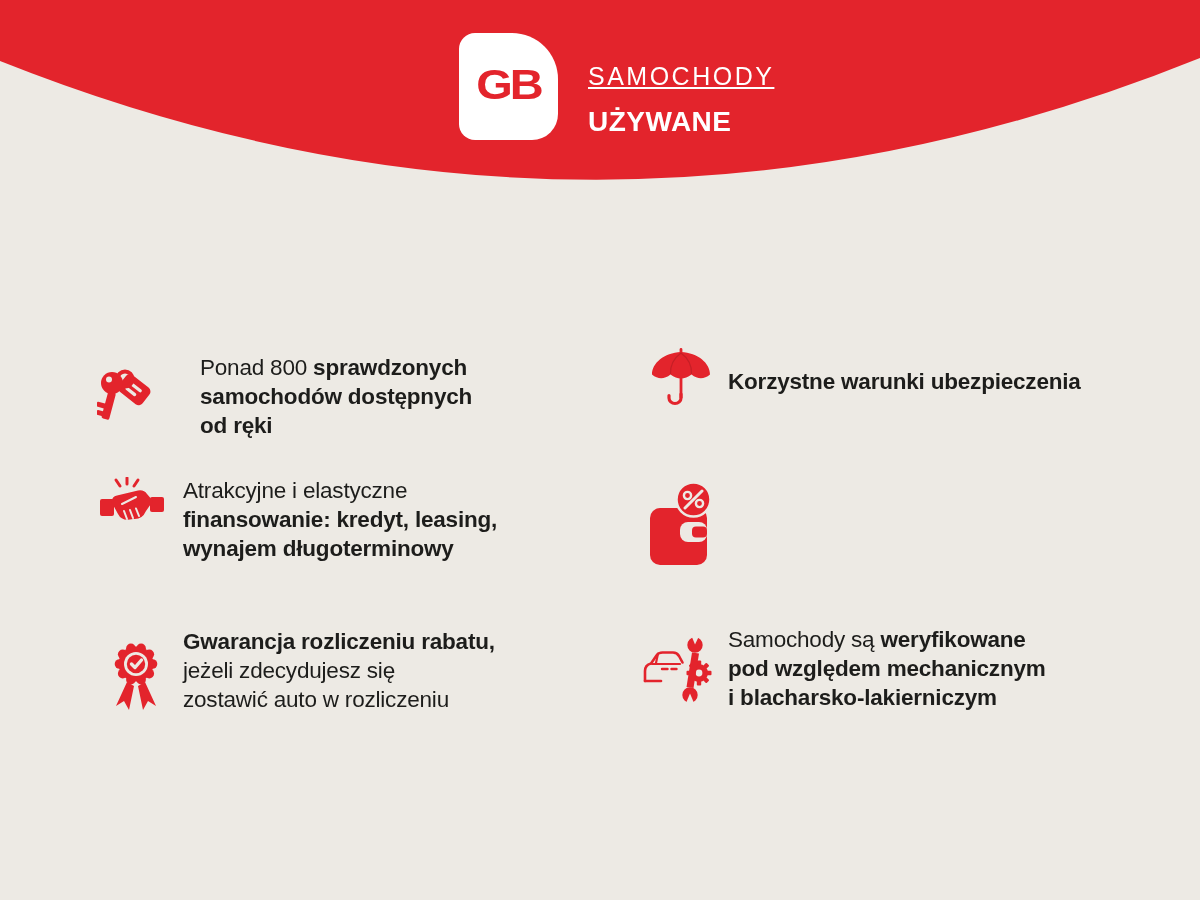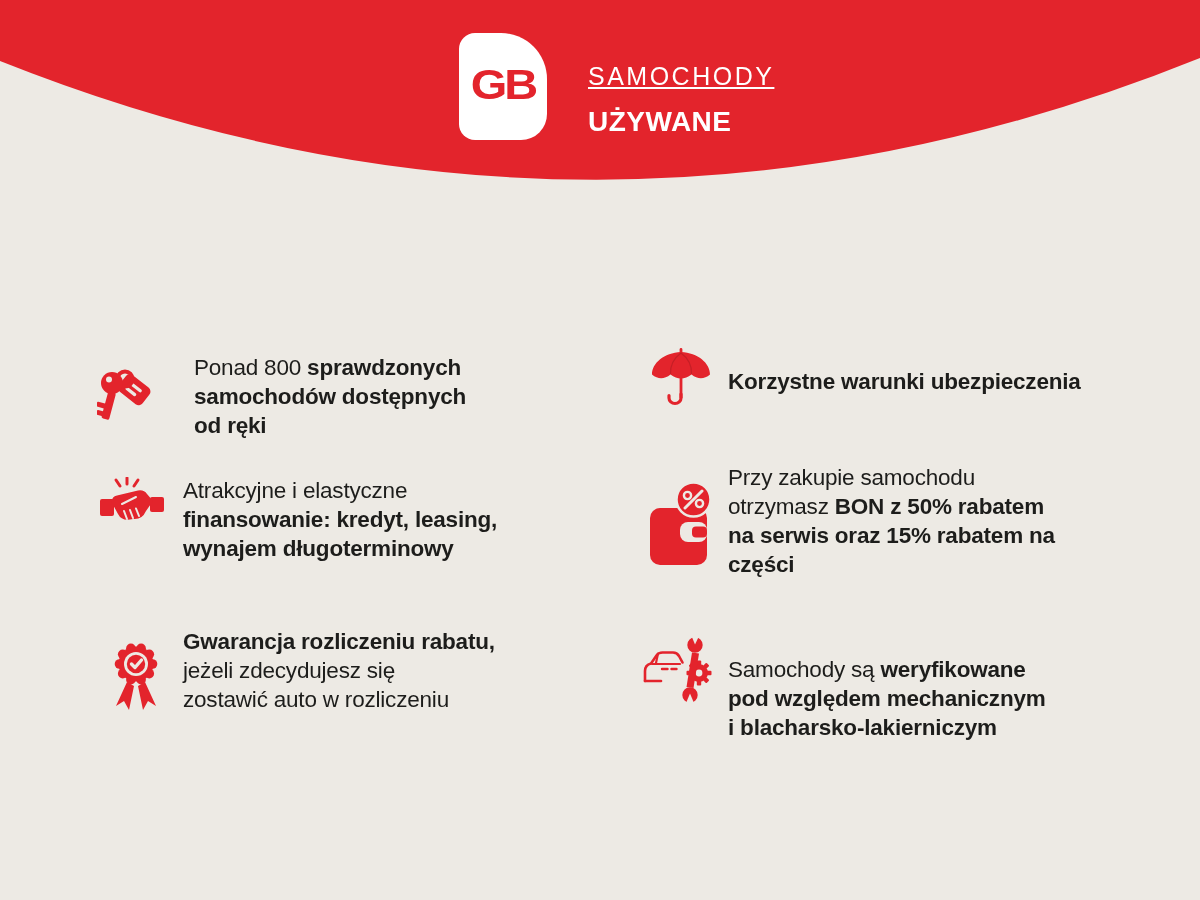--- a/index.html
+++ b/index.html
@@ -8,21 +8,21 @@
     width: 1200px;
     height: 900px;
     background: #EDEAE4;
     overflow: hidden;
     font-family: "Liberation Sans", sans-serif;
   }
   .header-svg { position: absolute; top: 0; left: 0; display: block; }
   .logo-box {
     position: absolute;
     left: 459px; top: 33px;
-    width: 88px; height: 107px;
+    width: 99px; height: 107px;
     background: #FFFFFF;
     border-radius: 16px 46px 26px 16px;
     display: flex; align-items: center; justify-content: center;
   }
   .logo-text {
     color: #E3242C;
     font-size: 47px;
     font-weight: 800;
     letter-spacing: -3px;
     transform: scaleY(0.9);
@@ -68,21 +68,21 @@
     </g>
     <circle cx="28" cy="14" r="7.5" fill="none" stroke="#E3242C" stroke-width="4"></circle>
     <g transform="rotate(15 15 28)">
       <rect x="11" y="27" width="8" height="28" rx="2" fill="#E3242C"></rect>
       <rect x="3" y="40" width="9" height="5" rx="1" fill="#E3242C"></rect>
       <rect x="5" y="48" width="7" height="5" rx="1" fill="#E3242C"></rect>
     </g>
     <circle cx="15" cy="18" r="11" fill="#E3242C"></circle>
     <circle cx="12" cy="14.5" r="3" fill="#EDEAE4"></circle>
   </svg>
-  <p class="ftext" style="left:194px; top:353px;"><span>Ponad 800 </span><span class="b">sprawdzonych
+  <p class="ftext" style="left:200px; top:353px;"><span>Ponad 800 </span><span class="b">sprawdzonych
 samochodów dostępnych
 od ręki</span></p>
 
   <svg class="icon" style="left:100px; top:477px;" width="64" height="60" viewBox="0 0 64 60">
     <g stroke="#E3242C" stroke-width="3" stroke-linecap="round">
       <path d="M20,9 L16,3"></path>
         <path d="M27,7 L27,1"></path>
         <path d="M34,9 L38,3"></path>
     </g>
     <rect x="0" y="22" width="14" height="17" rx="2" fill="#E3242C"></rect>
@@ -137,24 +137,20 @@
 
   <svg class="icon" style="left:650px; top:482px;" width="62" height="84" viewBox="0 0 62 84">
     <rect x="0" y="26" width="57" height="57" rx="10" fill="#E3242C"></rect>
     <circle cx="43.5" cy="17.5" r="17" fill="#E3242C" stroke="#EDEAE4" stroke-width="2.5"></circle>
     <path d="M35,26 L52,9" stroke="#EDEAE4" stroke-width="3" stroke-linecap="round" fill="none"></path>
     <circle cx="37.5" cy="13.5" r="3.6" fill="none" stroke="#EDEAE4" stroke-width="2.4"></circle>
     <circle cx="49.5" cy="21.5" r="3.6" fill="none" stroke="#EDEAE4" stroke-width="2.4"></circle>
     <rect x="30" y="40" width="27" height="20" rx="8" fill="#EDEAE4"></rect>
     <rect x="42" y="44.5" width="15" height="11" rx="4" fill="#E3242C"></rect>
   </svg>
-  <p class="ftext" style="left:728px; top:463px;"><span>Przy zakupie samochodu
-otrzymasz </span><span class="b">BON z 50% rabatem
-na serwis oraz 15% rabatem na
-części</span></p>
 
   <svg class="icon" style="left:642px; top:633px;" width="76" height="74" viewBox="0 0 76 74">
     <g stroke="#E3242C" fill="none" stroke-linecap="round" stroke-linejoin="round">
       <path d="M3,48 L3,38 Q3,32 9,30.5 L14.5,22.5 Q16.5,19.5 20.5,19.5 L31,19.5 Q35,19.5 37,23 L40.5,29.5" stroke-width="2.6"></path>
       <path d="M10,31 L38,31" stroke-width="2.2"></path>
       <path d="M16,20.5 L14,30" stroke-width="2.2"></path>
       <path d="M20,36 h5.5 M29.5,36 h5" stroke-width="2.4"></path>
       <path d="M3,48 H19" stroke-width="2.6"></path>
     </g>
     <g fill="#E3242C">
@@ -172,17 +168,17 @@
     </g>
     <circle cx="57" cy="40" r="3.4" fill="#EDEAE4"></circle>
     <g stroke="#EDEAE4" stroke-width="1.6">
       <circle cx="53" cy="12" r="8.5" fill="#E3242C"></circle>
       <circle cx="48" cy="62" r="8.5" fill="#E3242C"></circle>
       <polygon points="50,19.5 57,20.5 51.5,55 44.5,54" fill="#E3242C" stroke="none"></polygon>
     </g>
     <path d="M48.5,0.5 L58,1 L53,11.5 Z" fill="#EDEAE4"></path>
     <path d="M43,72.5 L53,72.5 L48,60.5 Z" fill="#EDEAE4"></path>
   </svg>
-  <p class="ftext" style="left:728px; top:655px;"><span>Samochody są </span><span class="b">weryfikowane
+  <p class="ftext" style="left:728px; top:625px;"><span>Samochody są </span><span class="b">weryfikowane
 pod względem mechanicznym
 i blacharsko-lakierniczym</span></p>
 
 </div>
 
 </body></html>

